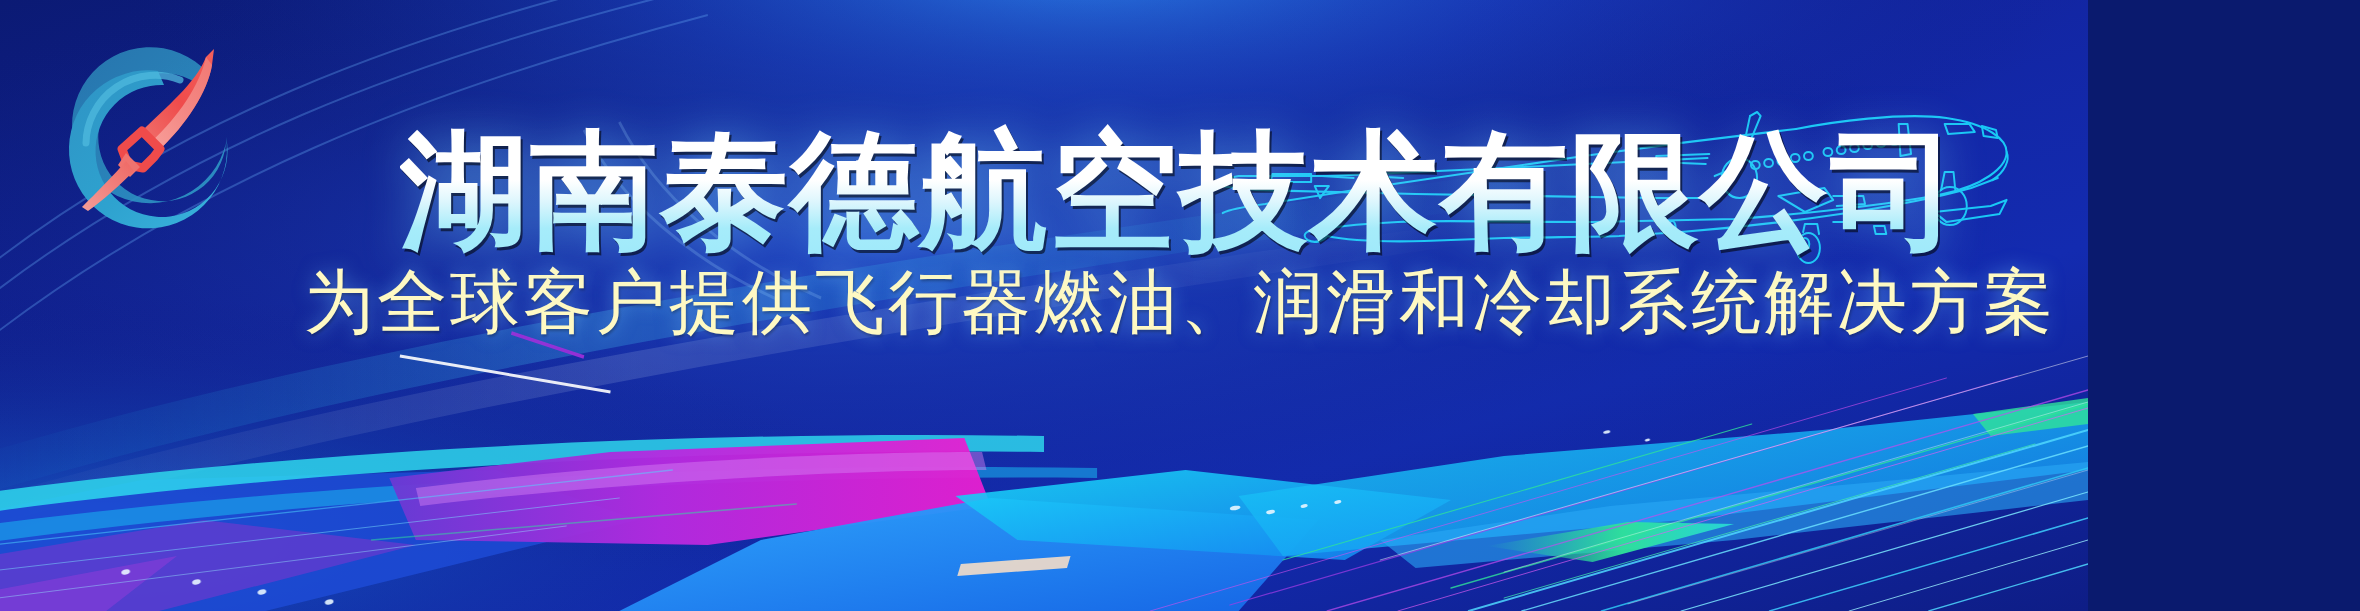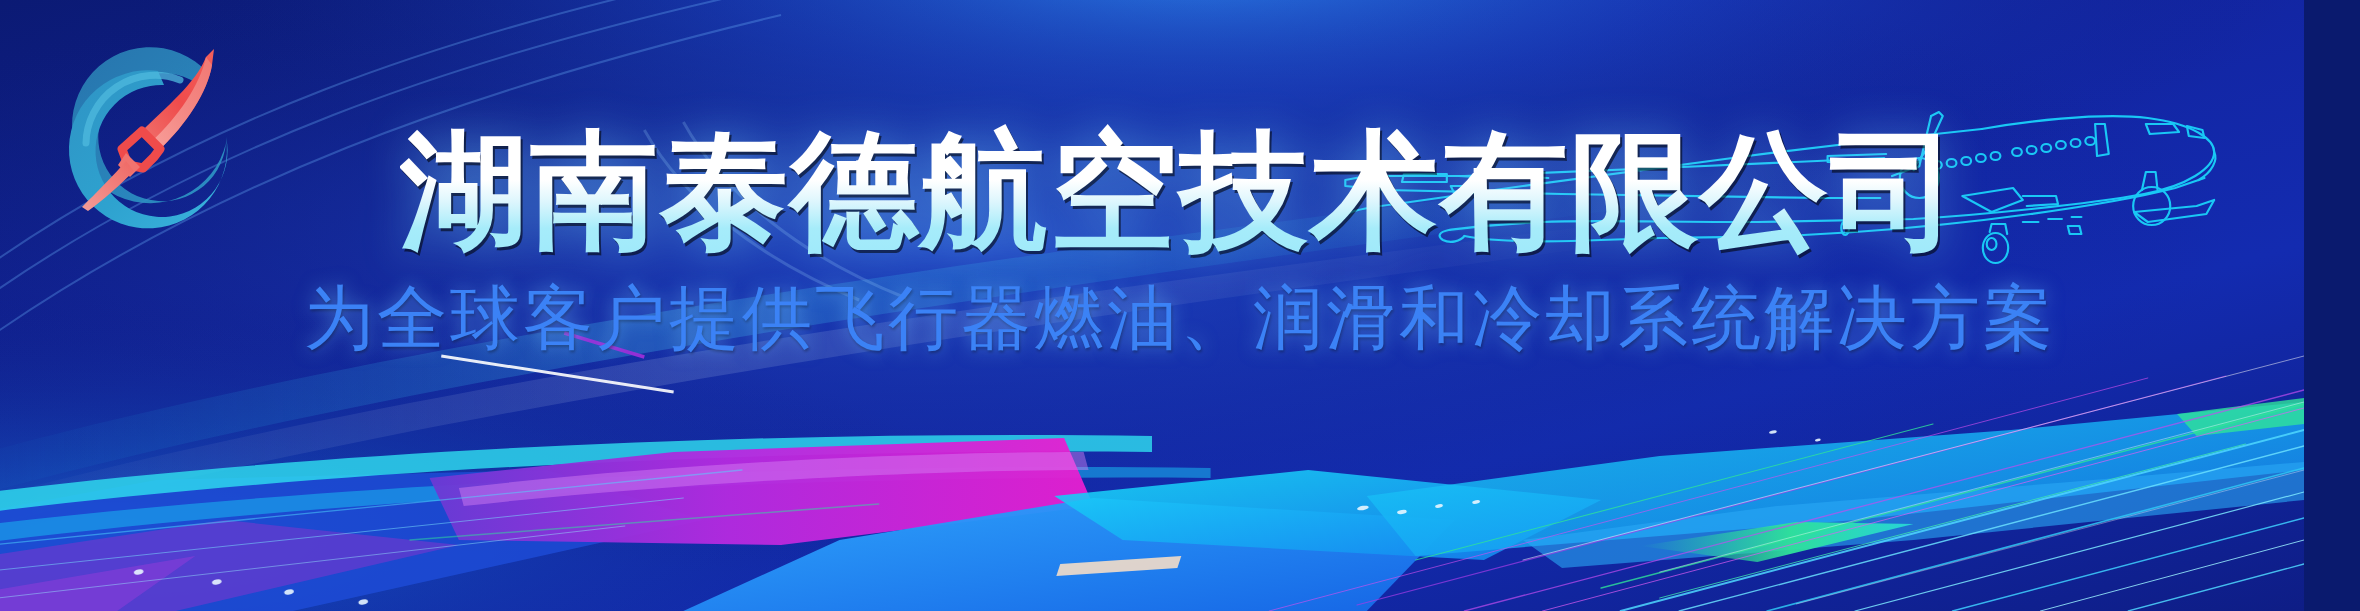--- a/index.html
+++ b/index.html
@@ -1,18 +1,18 @@
 <!DOCTYPE html>
 <html><head>
 <meta charset="utf-8">
 <style>
   html,body{margin:0;padding:0;background:#0a1a6e;}
   *{box-sizing:border-box;}
   #banner{
-    position:relative;width:2304px;height:611px;overflow:hidden;
+    position:relative;width:2088px;height:611px;overflow:hidden;
     font-family:"Liberation Sans","DejaVu Sans",sans-serif;
     background:#0d1f8c;
   }
   .layer{position:absolute;inset:0;pointer-events:none;}
   .layer svg{display:block;width:100%;height:100%;}
 
   
   #logo{position:absolute;left:30px;top:25px;width:250px;height:250px;}
   #logo svg{display:block;width:100%;height:100%;}
 
@@ -28,26 +28,26 @@
     font-weight:bold;
     letter-spacing:2px;
     white-space:nowrap;
     background:linear-gradient(180deg,#ffffff 0%,#ffffff 42%,#ddf6fd 58%,#a6ecfa 78%,#9fe9fa 100%);
     -webkit-background-clip:text;background-clip:text;
     color:transparent;-webkit-text-fill-color:transparent;
     filter:drop-shadow(2px 3px 0 rgba(0,0,0,.55)) drop-shadow(0 0 22px rgba(120,210,255,.45));
     text-align:center;
   }
   #tagline{
-    margin-top:22px;
+    margin-top:6px;
     font-size:70px;
     line-height:1.1;
     font-weight:400;
     letter-spacing:3px;
-    color:#3b82f6;
+    color:#fef9c3;
     white-space:nowrap;
     text-shadow:0 0 18px rgba(120,200,255,.55),1px 2px 3px rgba(0,0,0,.35);
     text-align:center;
   }
 </style>
 </head>
 <body>
 
 <div id="banner">
 

